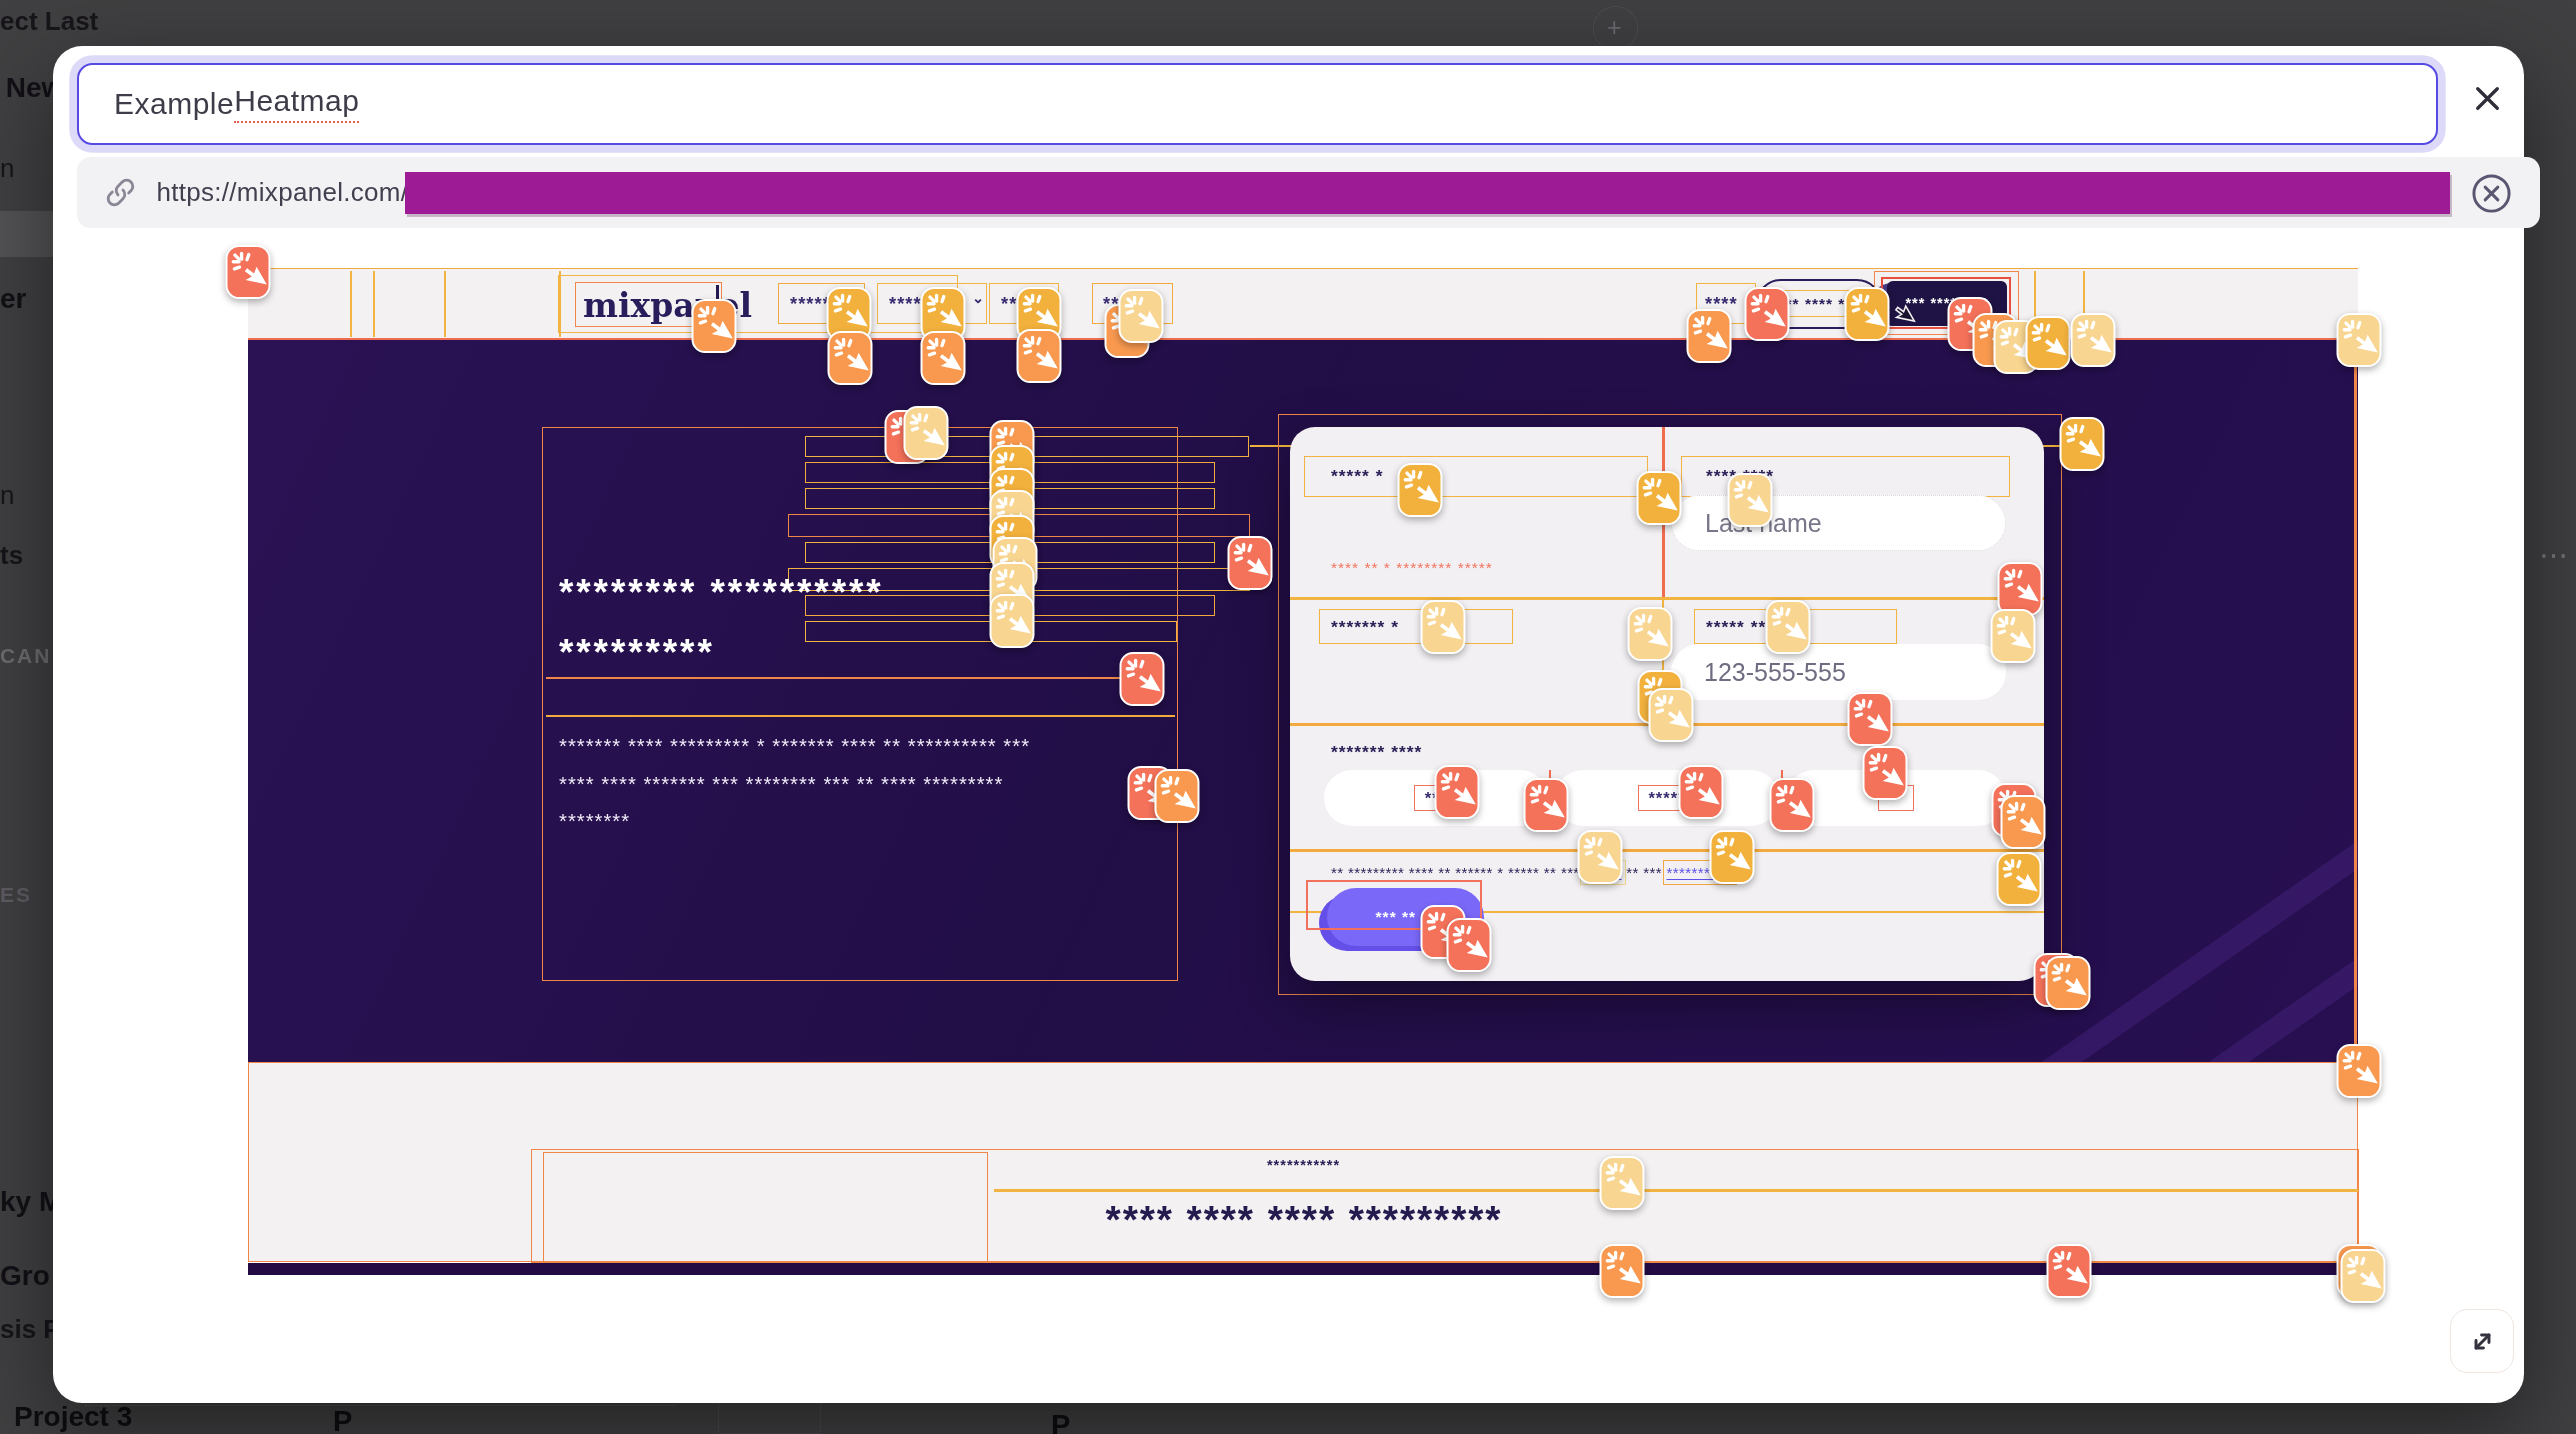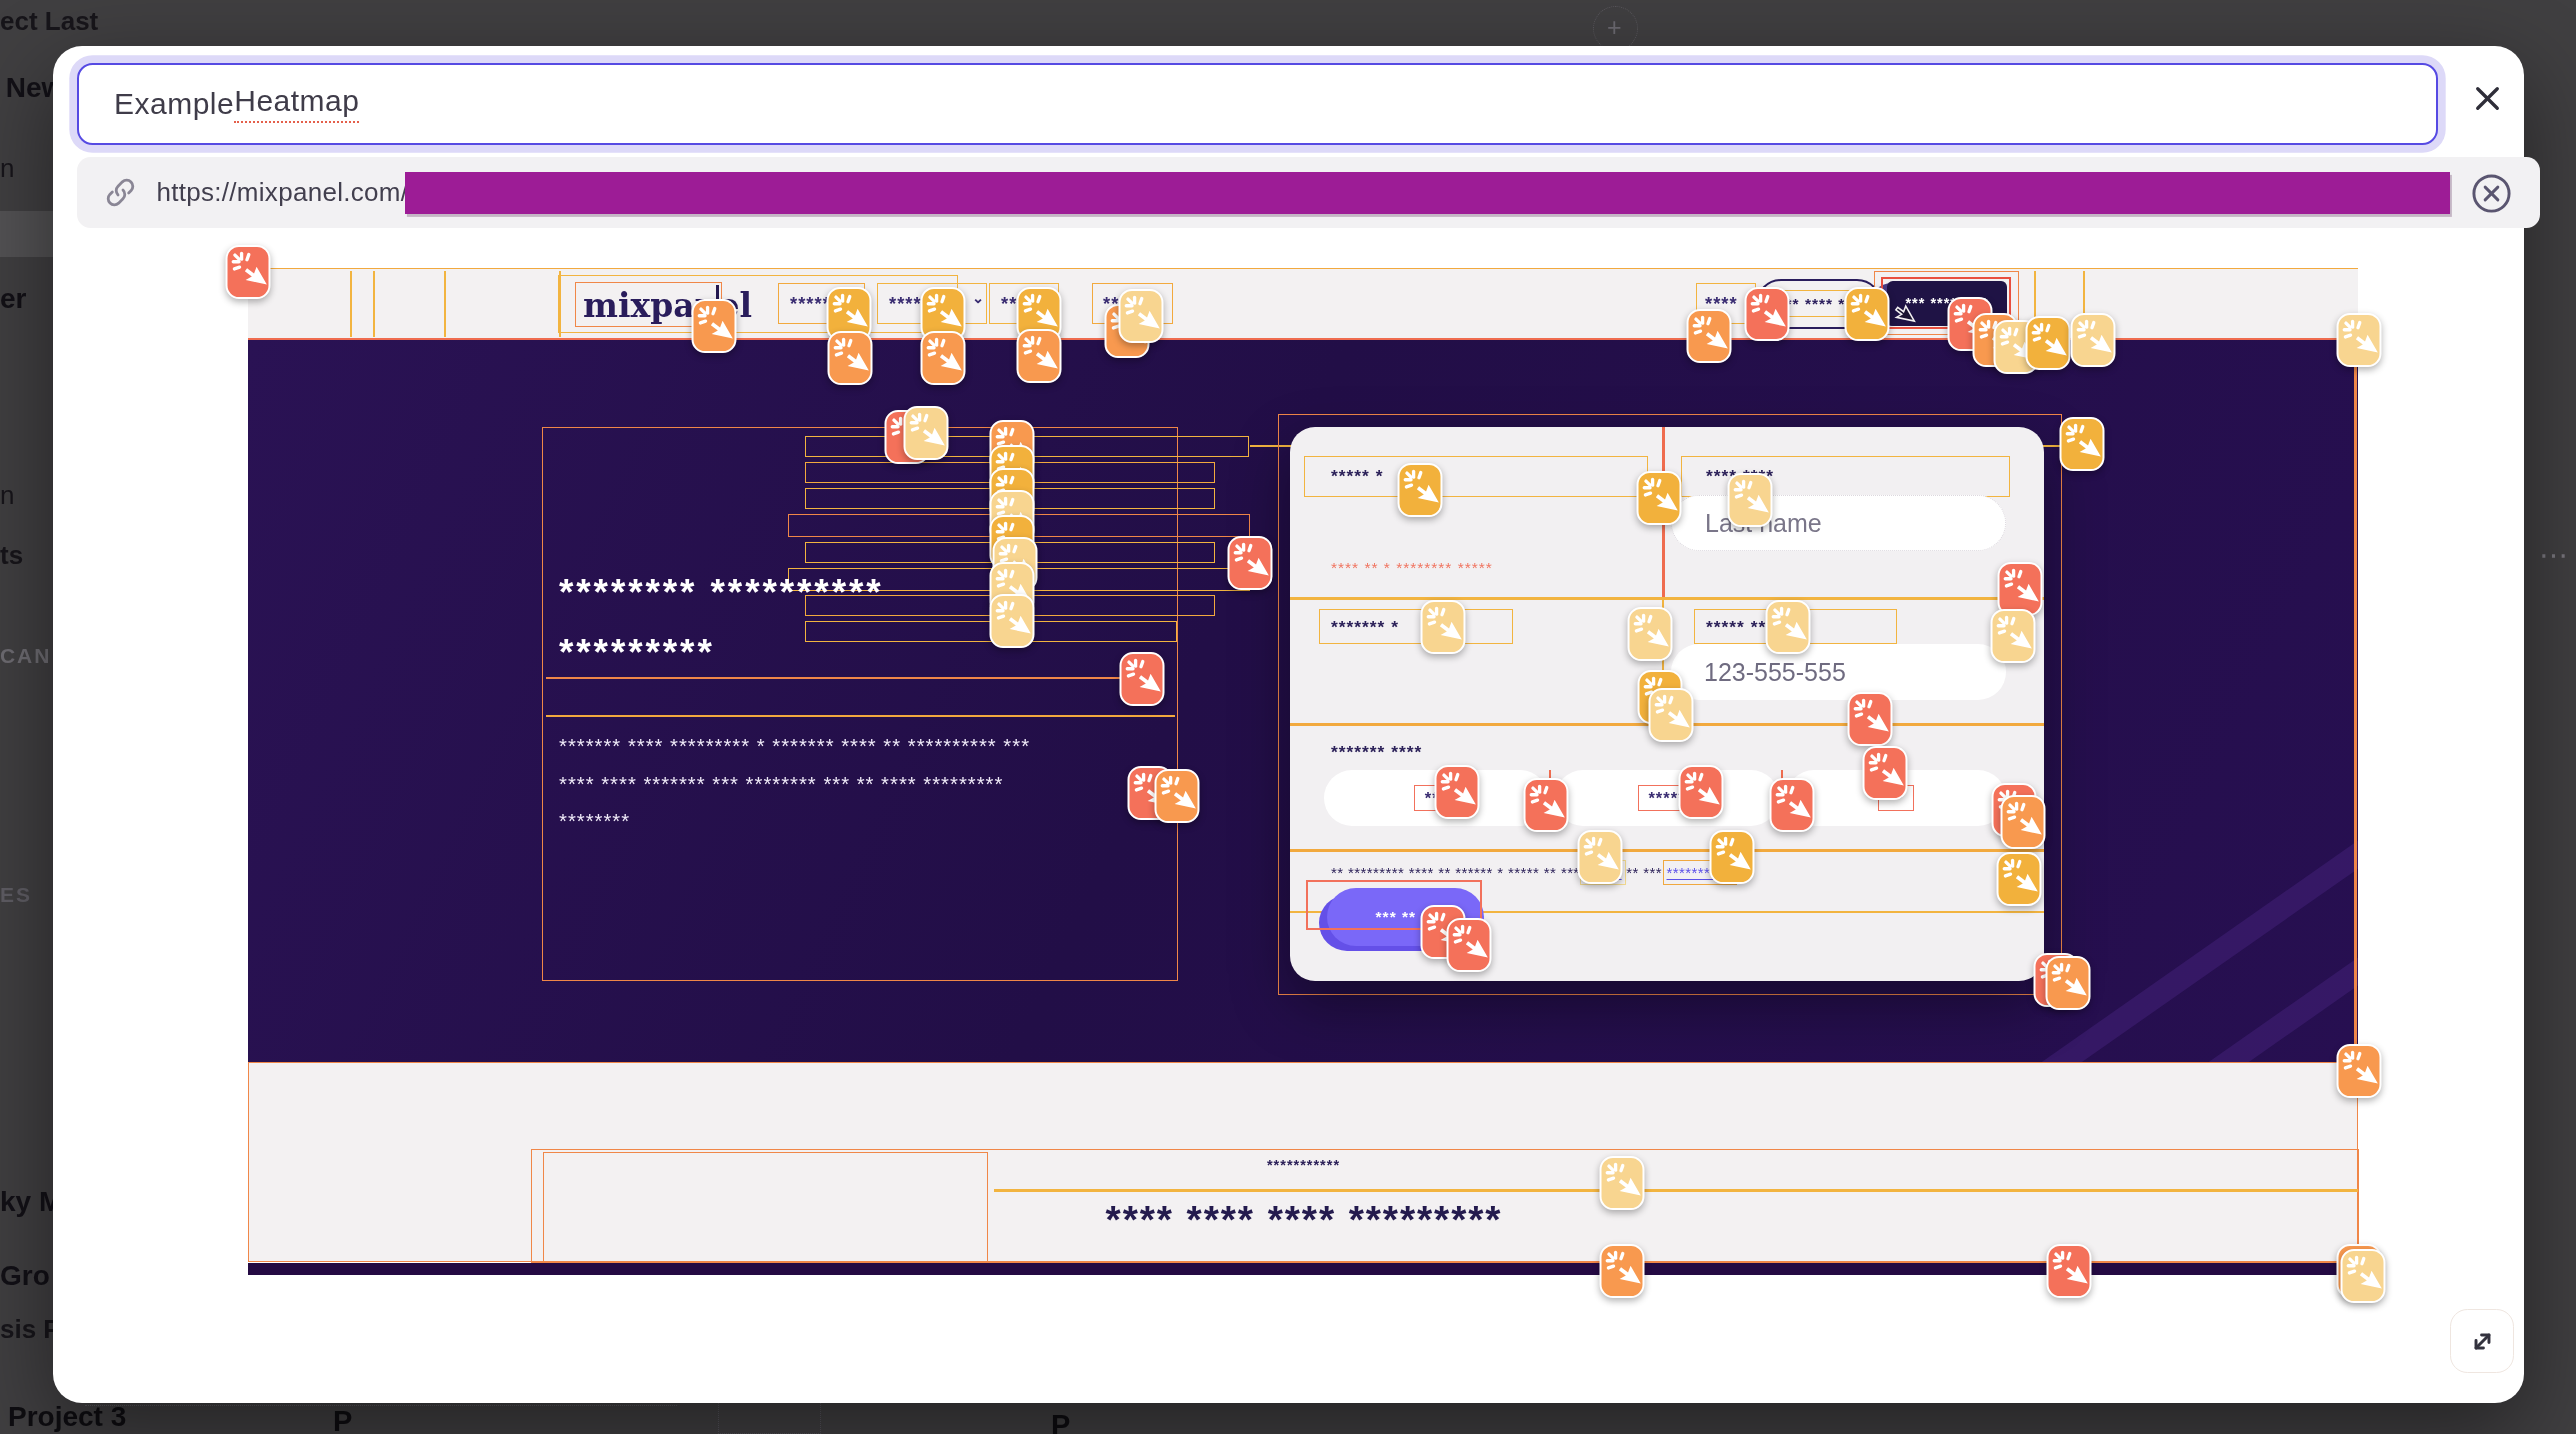--- a/index.html
+++ b/index.html
@@ -101,21 +101,21 @@
       <span class="frag" style="left: 5.8px; top: 72px; font-size: 28px; font-weight: 700; color: rgb(18, 16, 22); letter-spacing: 0px;">New</span>
       <span class="frag" style="left: 0px; top: 153px; font-size: 26px; font-weight: 400; color: rgb(23, 21, 26); letter-spacing: 0px;">n</span>
       <span class="frag" style="left: 0px; top: 283px; font-size: 28px; font-weight: 700; color: rgb(18, 16, 22); letter-spacing: 0px;">er</span>
       <span class="frag" style="left: 0px; top: 480px; font-size: 26px; font-weight: 400; color: rgb(23, 21, 26); letter-spacing: 0px;">n</span>
       <span class="frag" style="left: 0px; top: 540px; font-size: 26px; font-weight: 700; color: rgb(23, 21, 26); letter-spacing: 0px;">ts</span>
       <span class="frag" style="left: 0px; top: 644px; font-size: 21px; font-weight: 700; color: rgb(110, 108, 114); letter-spacing: 1.9px;">CAN</span>
       <span class="frag" style="left: 0px; top: 883px; font-size: 21px; font-weight: 700; color: rgb(95, 93, 100); letter-spacing: 1.9px;">ES</span>
       <span class="frag" style="left: 0px; top: 1186px; font-size: 28px; font-weight: 700; color: rgb(18, 16, 22); letter-spacing: 0px;">ky Me</span>
       <span class="frag" style="left: 0px; top: 1260px; font-size: 28px; font-weight: 700; color: rgb(18, 16, 22); letter-spacing: 0px;">Gro</span>
       <span class="frag" style="left: 0px; top: 1314px; font-size: 26px; font-weight: 600; color: rgb(23, 21, 26); letter-spacing: 0px;">sis P</span>
-      <span class="frag" style="left: 8px; top: 1401px; font-size: 28px; font-weight: 700; color: rgb(14, 13, 17); letter-spacing: 0px;">Project 3</span>
+      <span class="frag" style="left: 14px; top: 1401px; font-size: 28px; font-weight: 700; color: rgb(14, 13, 17); letter-spacing: 0px;">Project 3</span>
       <span class="frag" style="left: 333px; top: 1405px; font-size: 29px; font-weight: 700; color: rgb(14, 13, 17); letter-spacing: 0px;">P</span>
       <span class="frag" style="left: 1051px; top: 1409px; font-size: 29px; font-weight: 700; color: rgb(14, 13, 17); letter-spacing: 0px;">P</span>
       <span class="frag" style="left: 2539px; top: 538px; font-size: 29px; font-weight: 400; color: rgb(120, 118, 125); letter-spacing: 0px;">⋯</span>
       <span class="frag" style="left: 1607px; top: 12.6px; font-size: 25px; font-weight: 400; color: rgb(107, 105, 112); letter-spacing: 0px;">+</span>
     </div>
   <div class="bg-band noevt"></div>
   <div class="bg-dotline noevt"></div>
   <div class="bg-dotbox noevt"></div>
   <div class="bg-circle noevt"></div>
 </div>

